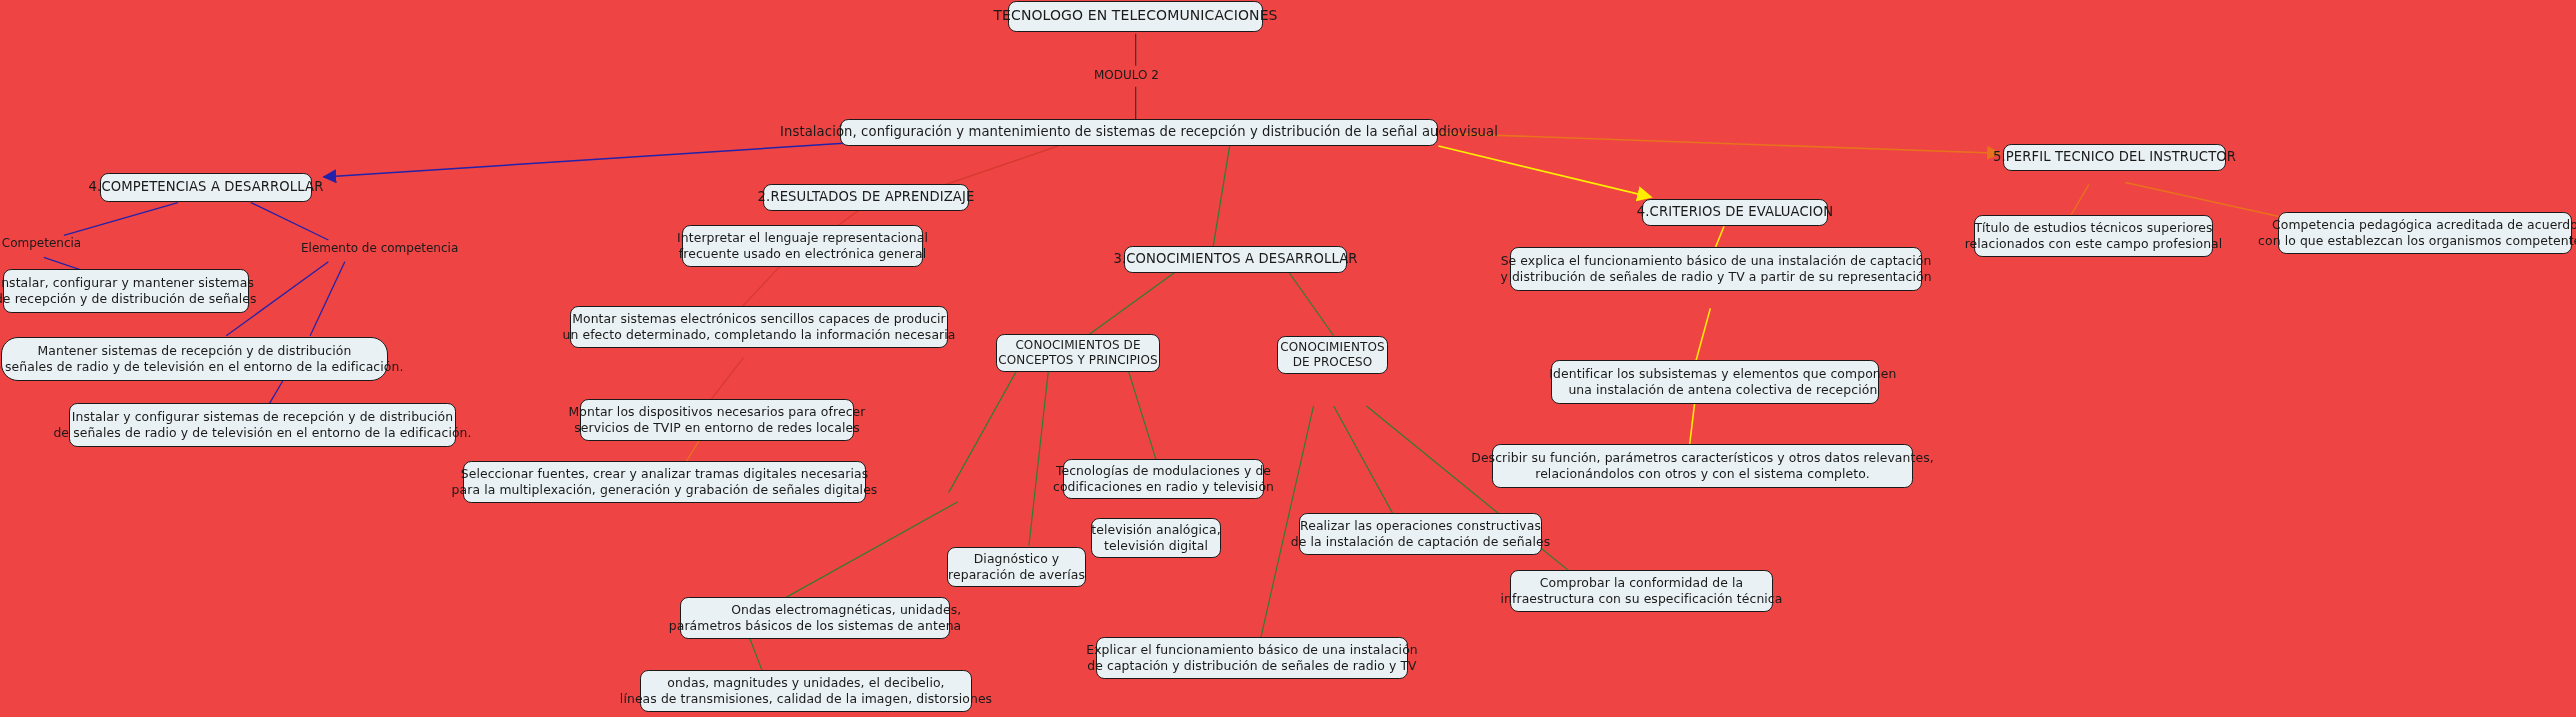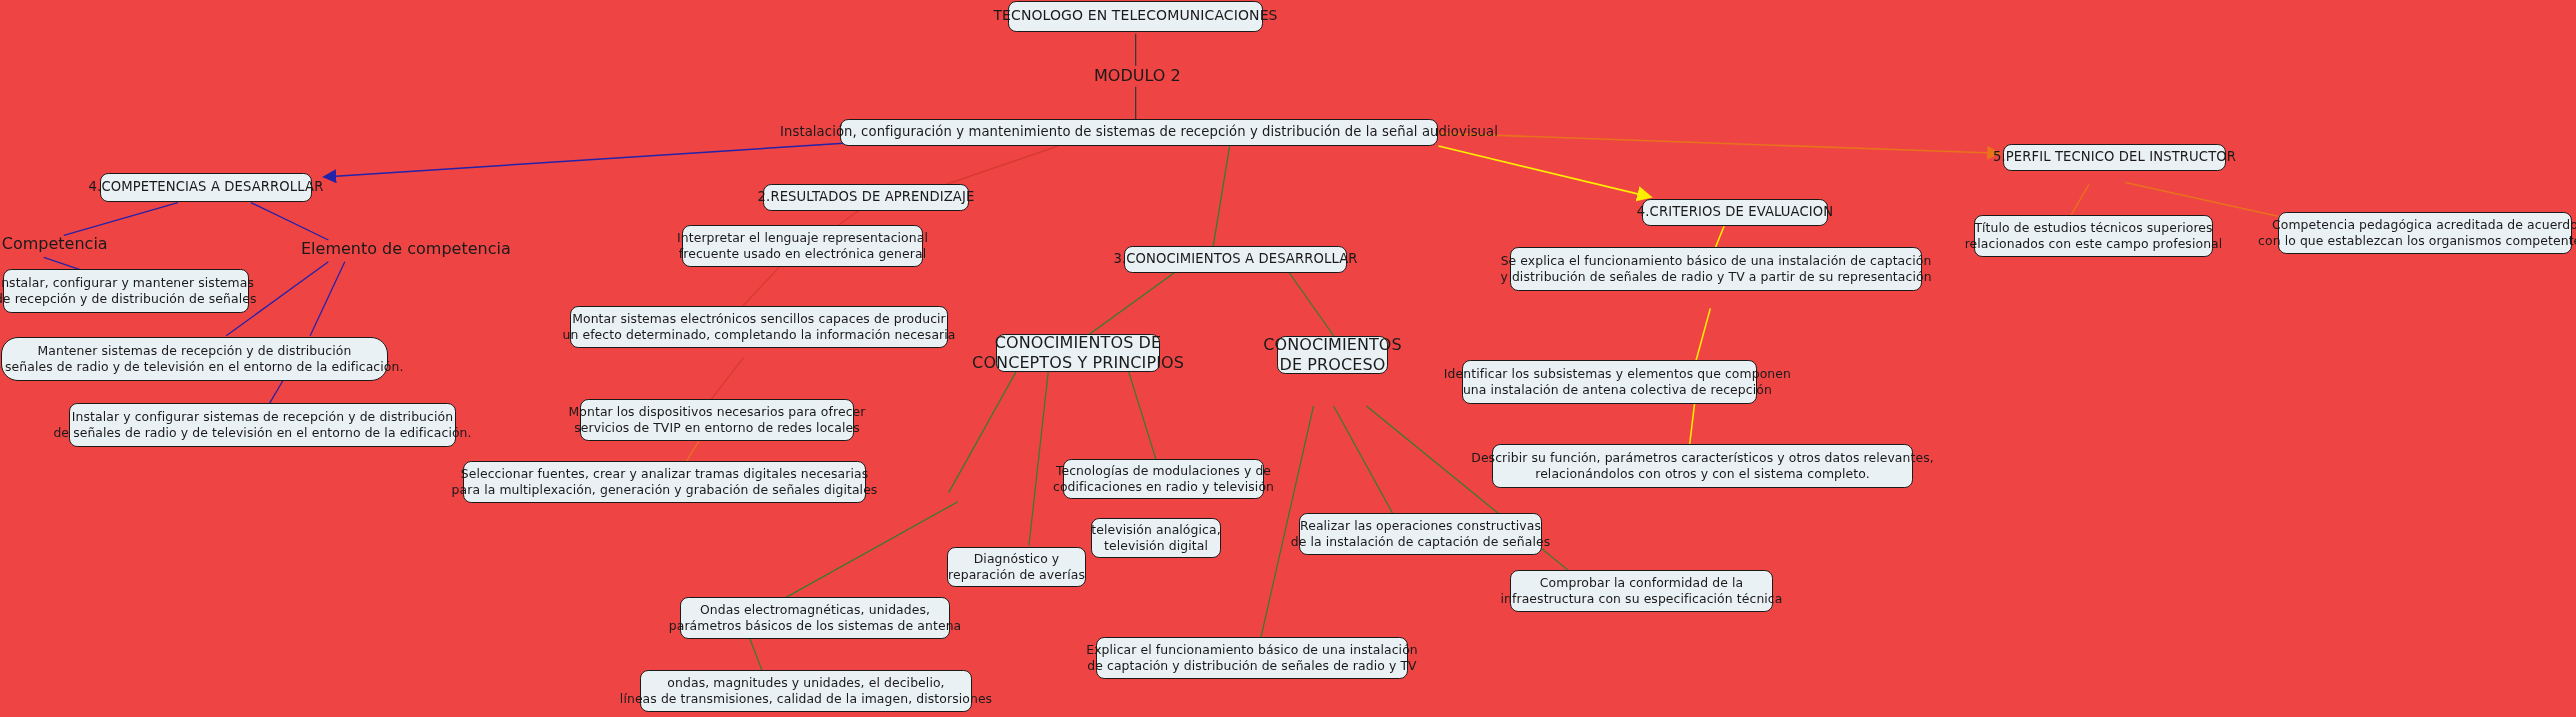--- a/index.html
+++ b/index.html
@@ -46,21 +46,21 @@
     border: none;
     color: #1a1a1a;
     display: flex;
     align-items: center;
     white-space: pre;
     line-height: 1.28;
   }
   
   .t-root   { font-size: 14px; }
   .t-main   { font-size: 13.2px; }
-  .t-sec    { font-size: 16px; }
+  .t-sec    { font-size: 12px; }
   .t-leaf   { font-size: 12.4px; }
 </style>
 </head>
 <body>
 
 <div id="canvas">
 
   <svg id="edges" viewBox="0 0 2824 787" xmlns="http://www.w3.org/2000/svg">
     <defs>
       <marker id="arrow-blue" markerWidth="9" markerHeight="9" refX="8" refY="4.5" orient="auto">
@@ -205,21 +205,21 @@
   <div class="node t-leaf" style="left:1091px; top:518px; width:130px; height:40px;">
     <span>televisión analógica,
 televisión digital</span>
   </div>
 
   <div class="node t-leaf" style="left:947px; top:547px; width:139px; height:40px;">
     <span>Diagnóstico y
 reparación de averías</span>
   </div>
 
-  <div class="node t-leaf" style="left:680px; top:597px; width:270px; height:42px;">
+  <div class="node t-leaf" style="left:680px; top:597px; width:270px; height:42px;text-align:right;">
     <span>Ondas electromagnéticas, unidades,
 parámetros básicos de los sistemas de antena</span>
   </div>
 
   <div class="node t-leaf" style="left:640px; top:670px; width:332px; height:42px;">
     <span>ondas, magnitudes y unidades, el decibelio,
 líneas de transmisiones, calidad de la imagen, distorsiones</span>
   </div>
 
   <div class="node t-leaf" style="left:1299px; top:513px; width:243px; height:42px;">
@@ -239,21 +239,21 @@
 
   <div class="node t-main" style="left:1642px; top:199px; width:186px; height:27px;">
     <span>4.CRITERIOS DE EVALUACION</span>
   </div>
 
   <div class="node t-leaf" style="left:1510px; top:247px; width:412px; height:44px;">
     <span>Se explica el funcionamiento básico de una instalación de captación
 y distribución de señales de radio y TV a partir de su representación</span>
   </div>
 
-  <div class="node t-leaf" style="left:1462px; top:360px; width:295px; height:44px;padding-left:24px;">
+  <div class="node t-leaf" style="left:1551px; top:360px; width:328px; height:44px;padding-left:24px;">
     <span>Identificar los subsistemas y elementos que componen
 una instalación de antena colectiva de recepción</span>
   </div>
 
   <div class="node t-leaf" style="left:1492px; top:444px; width:421px; height:44px;">
     <span>Describir su función, parámetros característicos y otros datos relevantes,
 relacionándolos con otros y con el sistema completo.</span>
   </div>
 
   <div class="node t-main" style="left:2003px; top:144px; width:223px; height:27px;">

